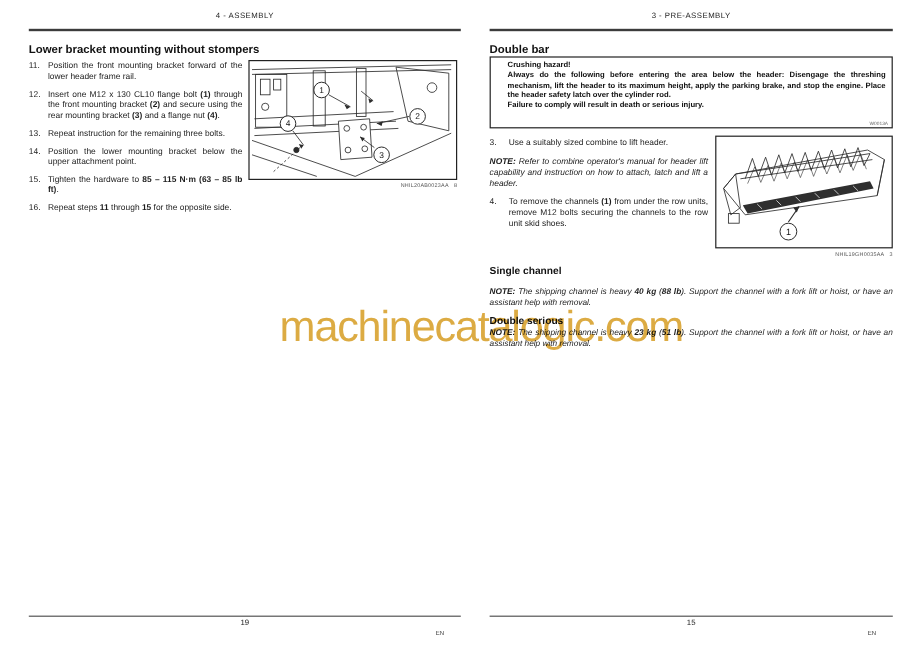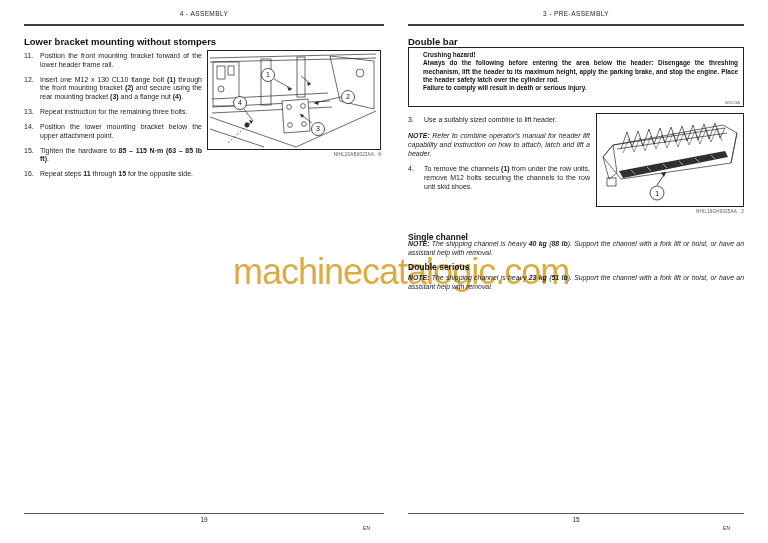--- a/index.html
+++ b/index.html
@@ -204,21 +204,21 @@
         <circle cx="60" cy="78" r="7" fill="#fff" stroke="#222" stroke-width="0.8"></circle>
         <text x="60" y="80.6" font-size="7.5" text-anchor="middle" fill="#111">1</text>
       </g>
     </svg>
   </div>
   <div class="fig-caption" id="right-caption">
     <span>NHIL19GH0035AA</span>&nbsp;&nbsp;
     <span>3</span>
   </div>
 
-  <div class="sub-heading" style="top:232px">Single channel</div>
+  <div class="sub-heading" style="top:220px">Single channel</div>
   <div class="note-wide" style="top:239px"><span style="font-weight: bold; font-style: italic;">NOTE:</span><span style="font-style: italic;"> The shipping channel is heavy </span><span style="font-weight: bold; font-style: italic;">40 kg</span><span style="font-style: italic;"> (</span><span style="font-weight: bold; font-style: italic;">88 lb</span><span style="font-style: italic;">). Support the channel with a fork lift or hoist, or have an assistant help with removal.</span></div>
 
   <div class="sub-heading" style="top:262px">Double serious</div>
   <div class="note-wide" style="top:273px"><span style="font-weight: bold; font-style: italic;">NOTE:</span><span style="font-style: italic;"> The shipping channel is heavy </span><span style="font-weight: bold; font-style: italic;">23 kg</span><span style="font-style: italic;"> (</span><span style="font-weight: bold; font-style: italic;">51 lb</span><span style="font-style: italic;">). Support the channel with a fork lift or hoist, or have an assistant help with removal.</span></div>
 
   <div class="footer-rule"></div>
   <div class="page-num">15</div>
   <div class="lang">EN</div>
 </div>
 

